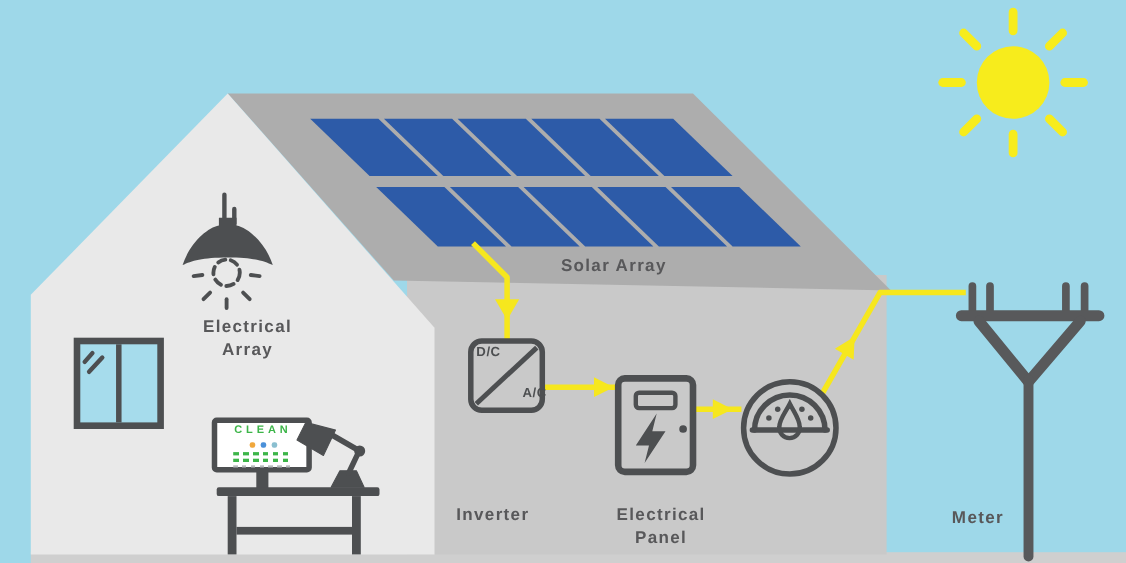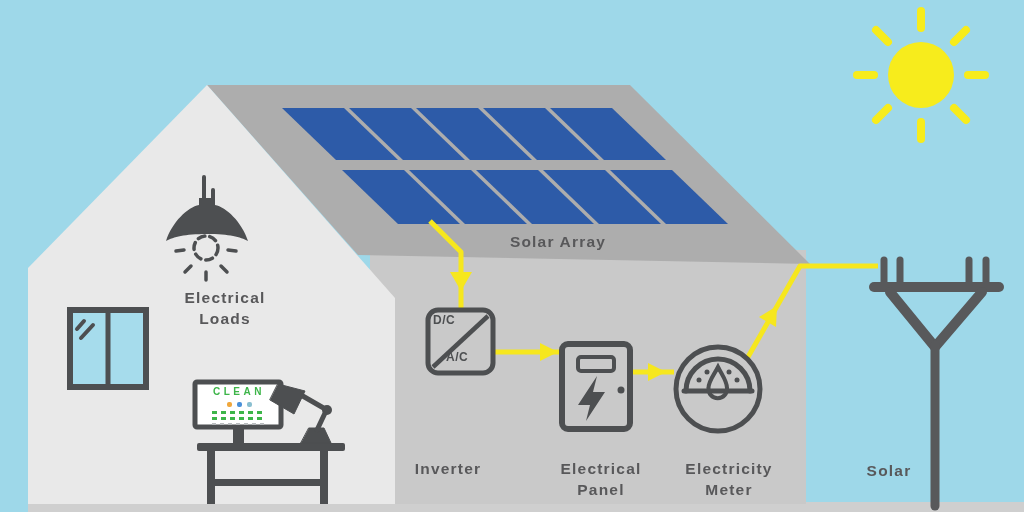--- a/index.html
+++ b/index.html
@@ -163,43 +163,39 @@
       <path d="M278,384 L305,391 L294,414 L270,400 Z" fill="#4d4f51" stroke-linejoin="round"></path>
     </g>
   </svg>
 
   <div class="lbl" style="left:558px; top:231px;">
     <span>Solar Array</span>
   </div>
 
   <div class="lbl" style="left:225px; top:287px;">
     <span>Electrical</span>
-    <span>Loads</span>
+    <span>Array</span>
   </div>
 
   <div class="lbl" style="left:448px; top:458px;">
     <span>Inverter</span>
   </div>
 
   <div class="lbl" style="left:601px; top:458px;">
     <span>Electrical</span>
     <span>Panel</span>
   </div>
 
-  <div class="lbl" style="left:729px; top:458px;">
-    <span>Electricity</span>
+
+  <div class="lbl" style="left:889px; top:460px;">
     <span>Meter</span>
   </div>
 
-  <div class="lbl" style="left:889px; top:460px;">
-    <span>Solar</span>
-  </div>
-
   <div class="mark" style="left:433px; top:313px;">D/C</div>
-  <div class="mark" style="left:446px; top:350px;">A/C</div>
+  <div class="mark" style="left:475px; top:350px;">A/C</div>
 
   <div class="brand" style="left:239px; top:386px;">CLEAN</div>
   <div class="screen-deco">
     <div class="dots">
         <i class="d1"></i>
         <i class="d2"></i>
         <i class="d3"></i>
       </div>
     <div class="row"></div>
     <div class="row"></div>

